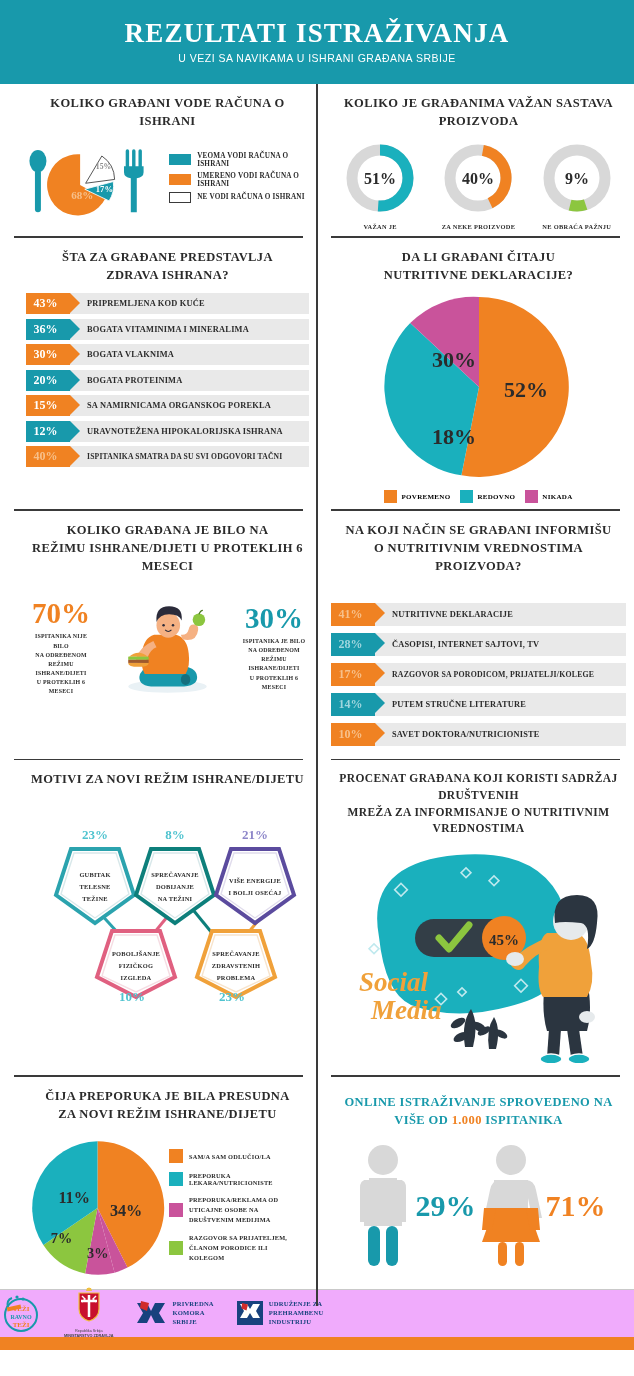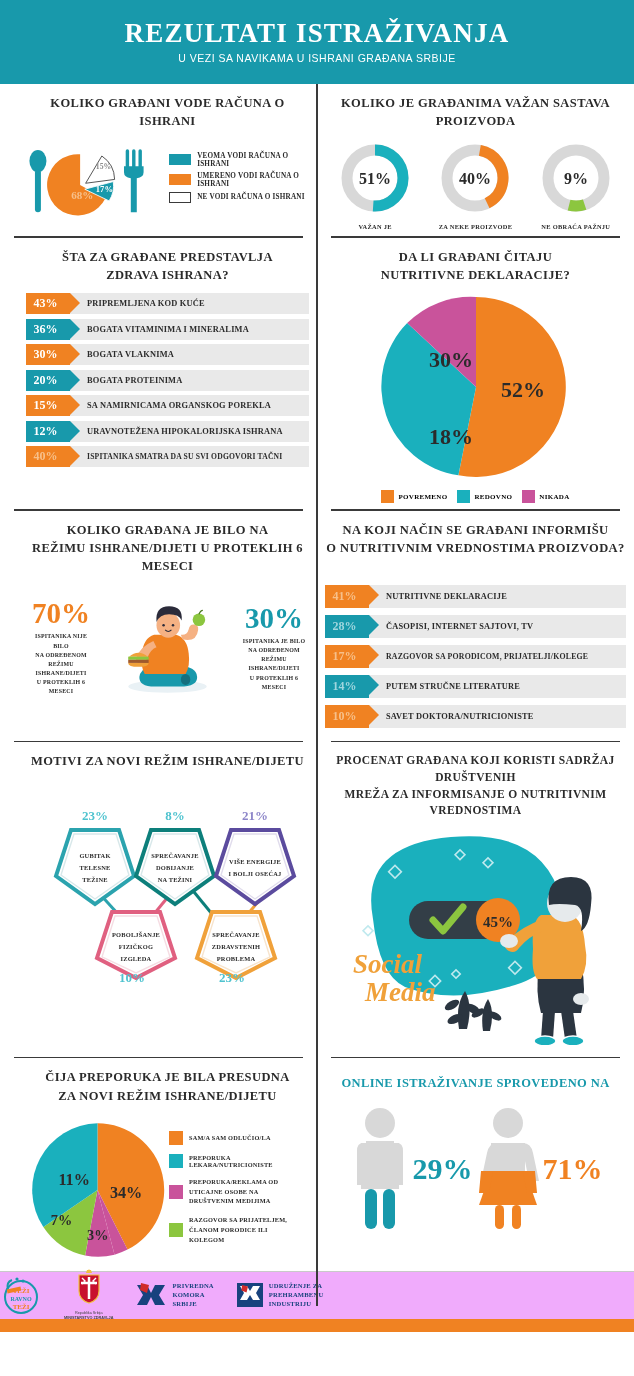--- a/index.html
+++ b/index.html
@@ -32,21 +32,21 @@
   }
   
   .grid { position:relative; width:634px; }
   .vdiv {
     position:absolute; left:316px; top:0; width:1.5px;
     background:#3a3a3a; height:1222px;
   }
   .row { display:flex; width:634px; }
   .cell { width:317px; position:relative; padding:10px 8px 6px; }
   .cell.left  { padding-left:26px; }
-  .cell.right { padding-left:8px; }
+  .cell.right { padding-left:14px; }
   .hrule {
     height:1.5px; background:#3a3a3a;
     margin:0 14px;
   }
   .hrule-row { display:flex; width:634px; }
   .hrule-row > div { width:317px; }
   .panel-title {
     text-align:center;
     font-family:"Liberation Serif", serif;
     font-weight:bold;
@@ -575,20 +575,23 @@
         <div class="li">
           <span class="sw" style="width:14px;height:14px;background:#8cc63f"></span>
           <span style="max-width:110px;line-height:1.55">Razgovor sa prijateljem, članom porodice ili kolegom</span>
         </div>
       </div>
     </div>
   </div>
 
   <div class="cell right">
     <div class="gsub">Online istraživanje sprovedeno na</div>
+    <div class="gsub" style="margin-top:0">
+      <span>više od </span><span class="num">1.000</span><span> ispitanika</span>
+    </div>
     <div class="genders">
       <svg width="62" height="128" viewBox="0 0 62 128">
         <circle cx="31" cy="18" r="15" fill="#d8d8d8"></circle>
         <path d="M14 38 h34 q6 0 6 8 v34 h-9 v-44 h-28 v44 h-9 v-34 q0 -8 6 -8 z" fill="#d8d8d8"></path>
         <rect x="12" y="38" width="38" height="46" fill="#d8d8d8"></rect>
         <rect x="16" y="84" width="12" height="40" rx="6" fill="#1899ab"></rect>
         <rect x="34" y="84" width="12" height="40" rx="6" fill="#1899ab"></rect>
       </svg>
       <div class="gnum" style="color:#1899ab">29%</div>
       <svg width="66" height="128" viewBox="0 0 66 128">

